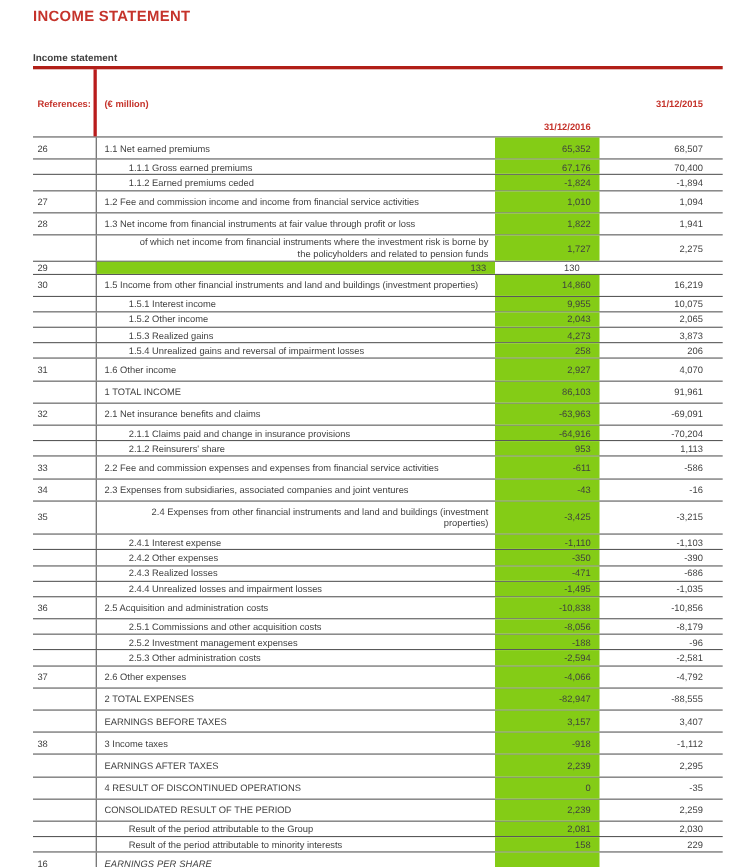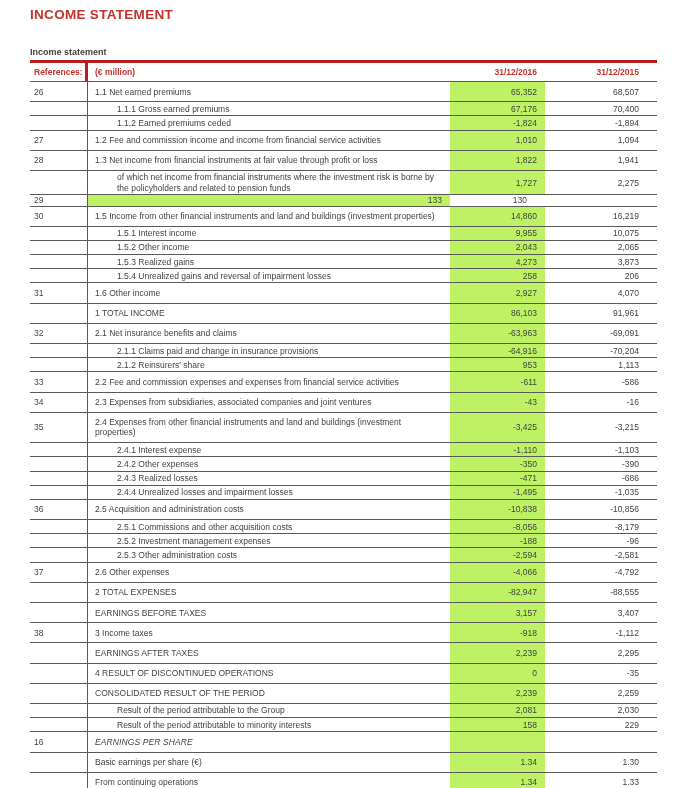--- a/index.html
+++ b/index.html
@@ -41,32 +41,33 @@
   }
   .thead {
     border-bottom: 1px solid #595959;
     color: #c5332b;
     font-weight: bold;
     font-size: 8.5px;
   }
   .th { display: flex; align-items: center; padding-top: 4px; padding-bottom: 4px; }
   .th.ref  { padding-left: 4px; border-right: 3px solid #b91c1c; }
   .th.desc { padding-left: 7px; }
-  .th.v16  { justify-content: flex-end; padding-right: 8px; }
+  .th.v16  { justify-content: flex-end; padding-right: 8px; margin-top: 43px; }
   .th.v15  { justify-content: flex-end; padding-right: 18px; }
 
   .tr {
     border-bottom: 1px solid #595959;
     font-size: 8.5px;
     line-height: 1.2;
+    text-align: right;
   }
   .td { display: flex; align-items: center; }
   .td.ref  { padding-left: 4px; border-right: 1px solid #595959; }
   .td.desc { padding: 4.5px 6px 4.5px 7px; }
-  .td.v16  { background: #bef264; justify-content: flex-end; padding-right: 8px; }
+  .td.v16  { background: #84cc16; justify-content: flex-end; padding-right: 8px; }
   .td.v15  { justify-content: flex-end; padding-right: 18px; }
 
   .tr.sub .td.desc { padding-top: 1.5px; padding-bottom: 1.5px; padding-left: 29px; }
   .tr.bold { font-weight: normal; }
   .tr.section .td.desc { letter-spacing: 0.1px; font-style: italic; }
 </style>
 </head>
 <body>
 
 <div class="page">

